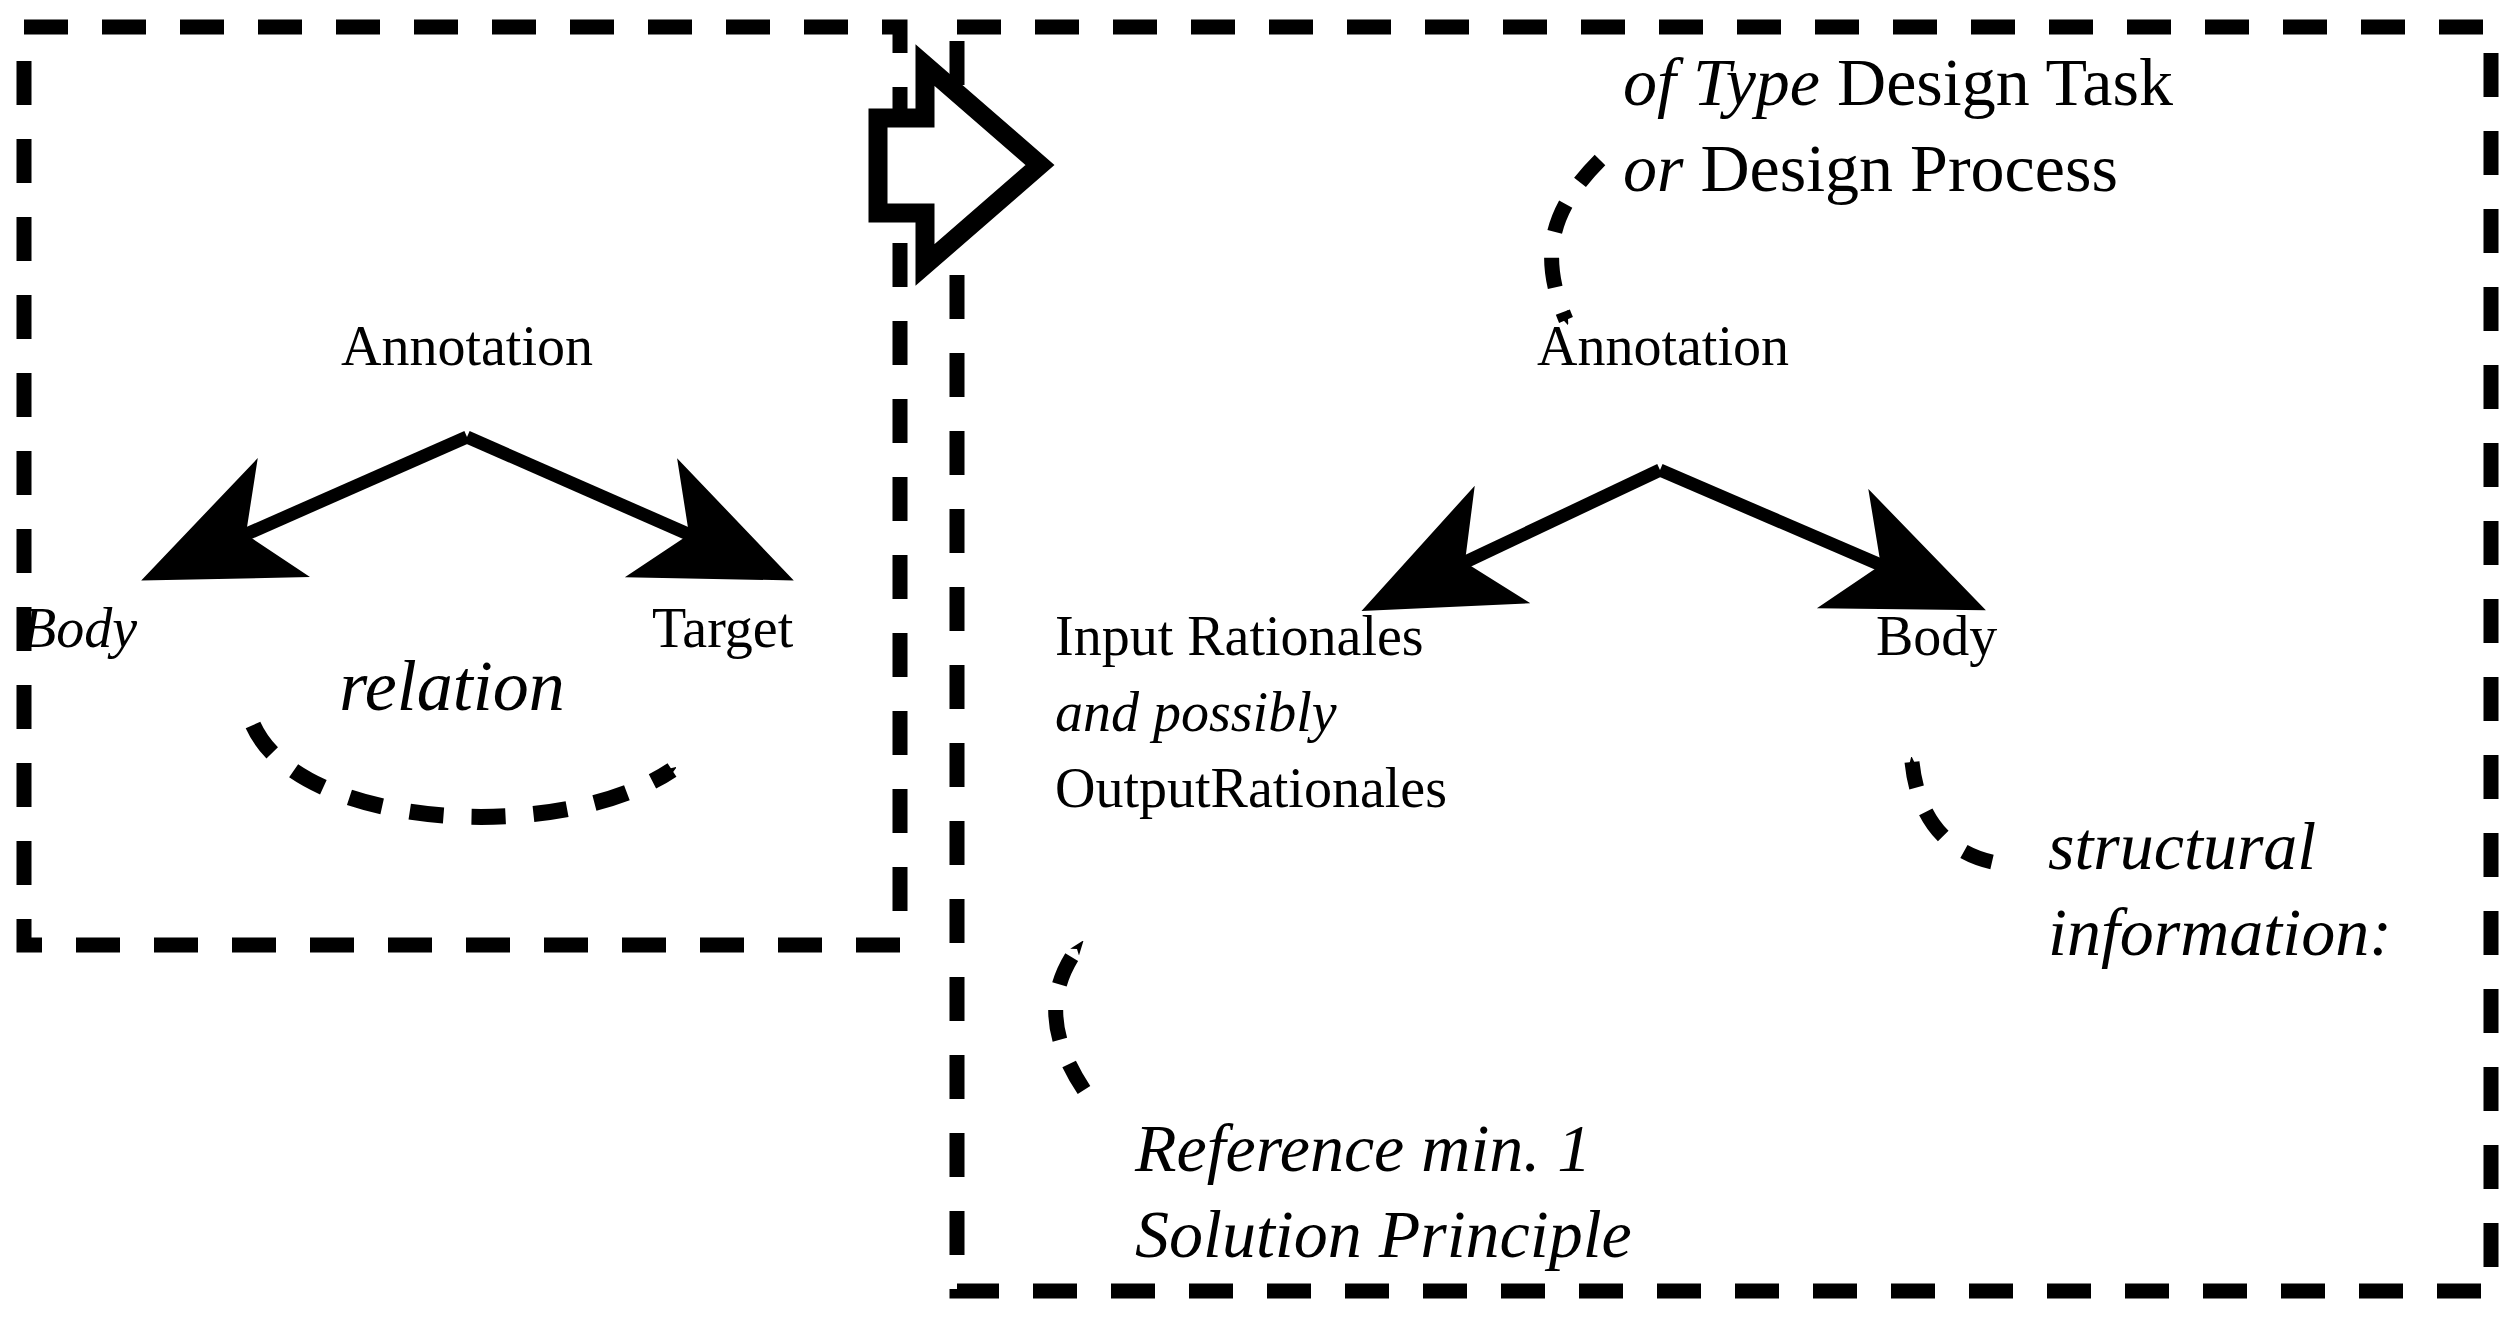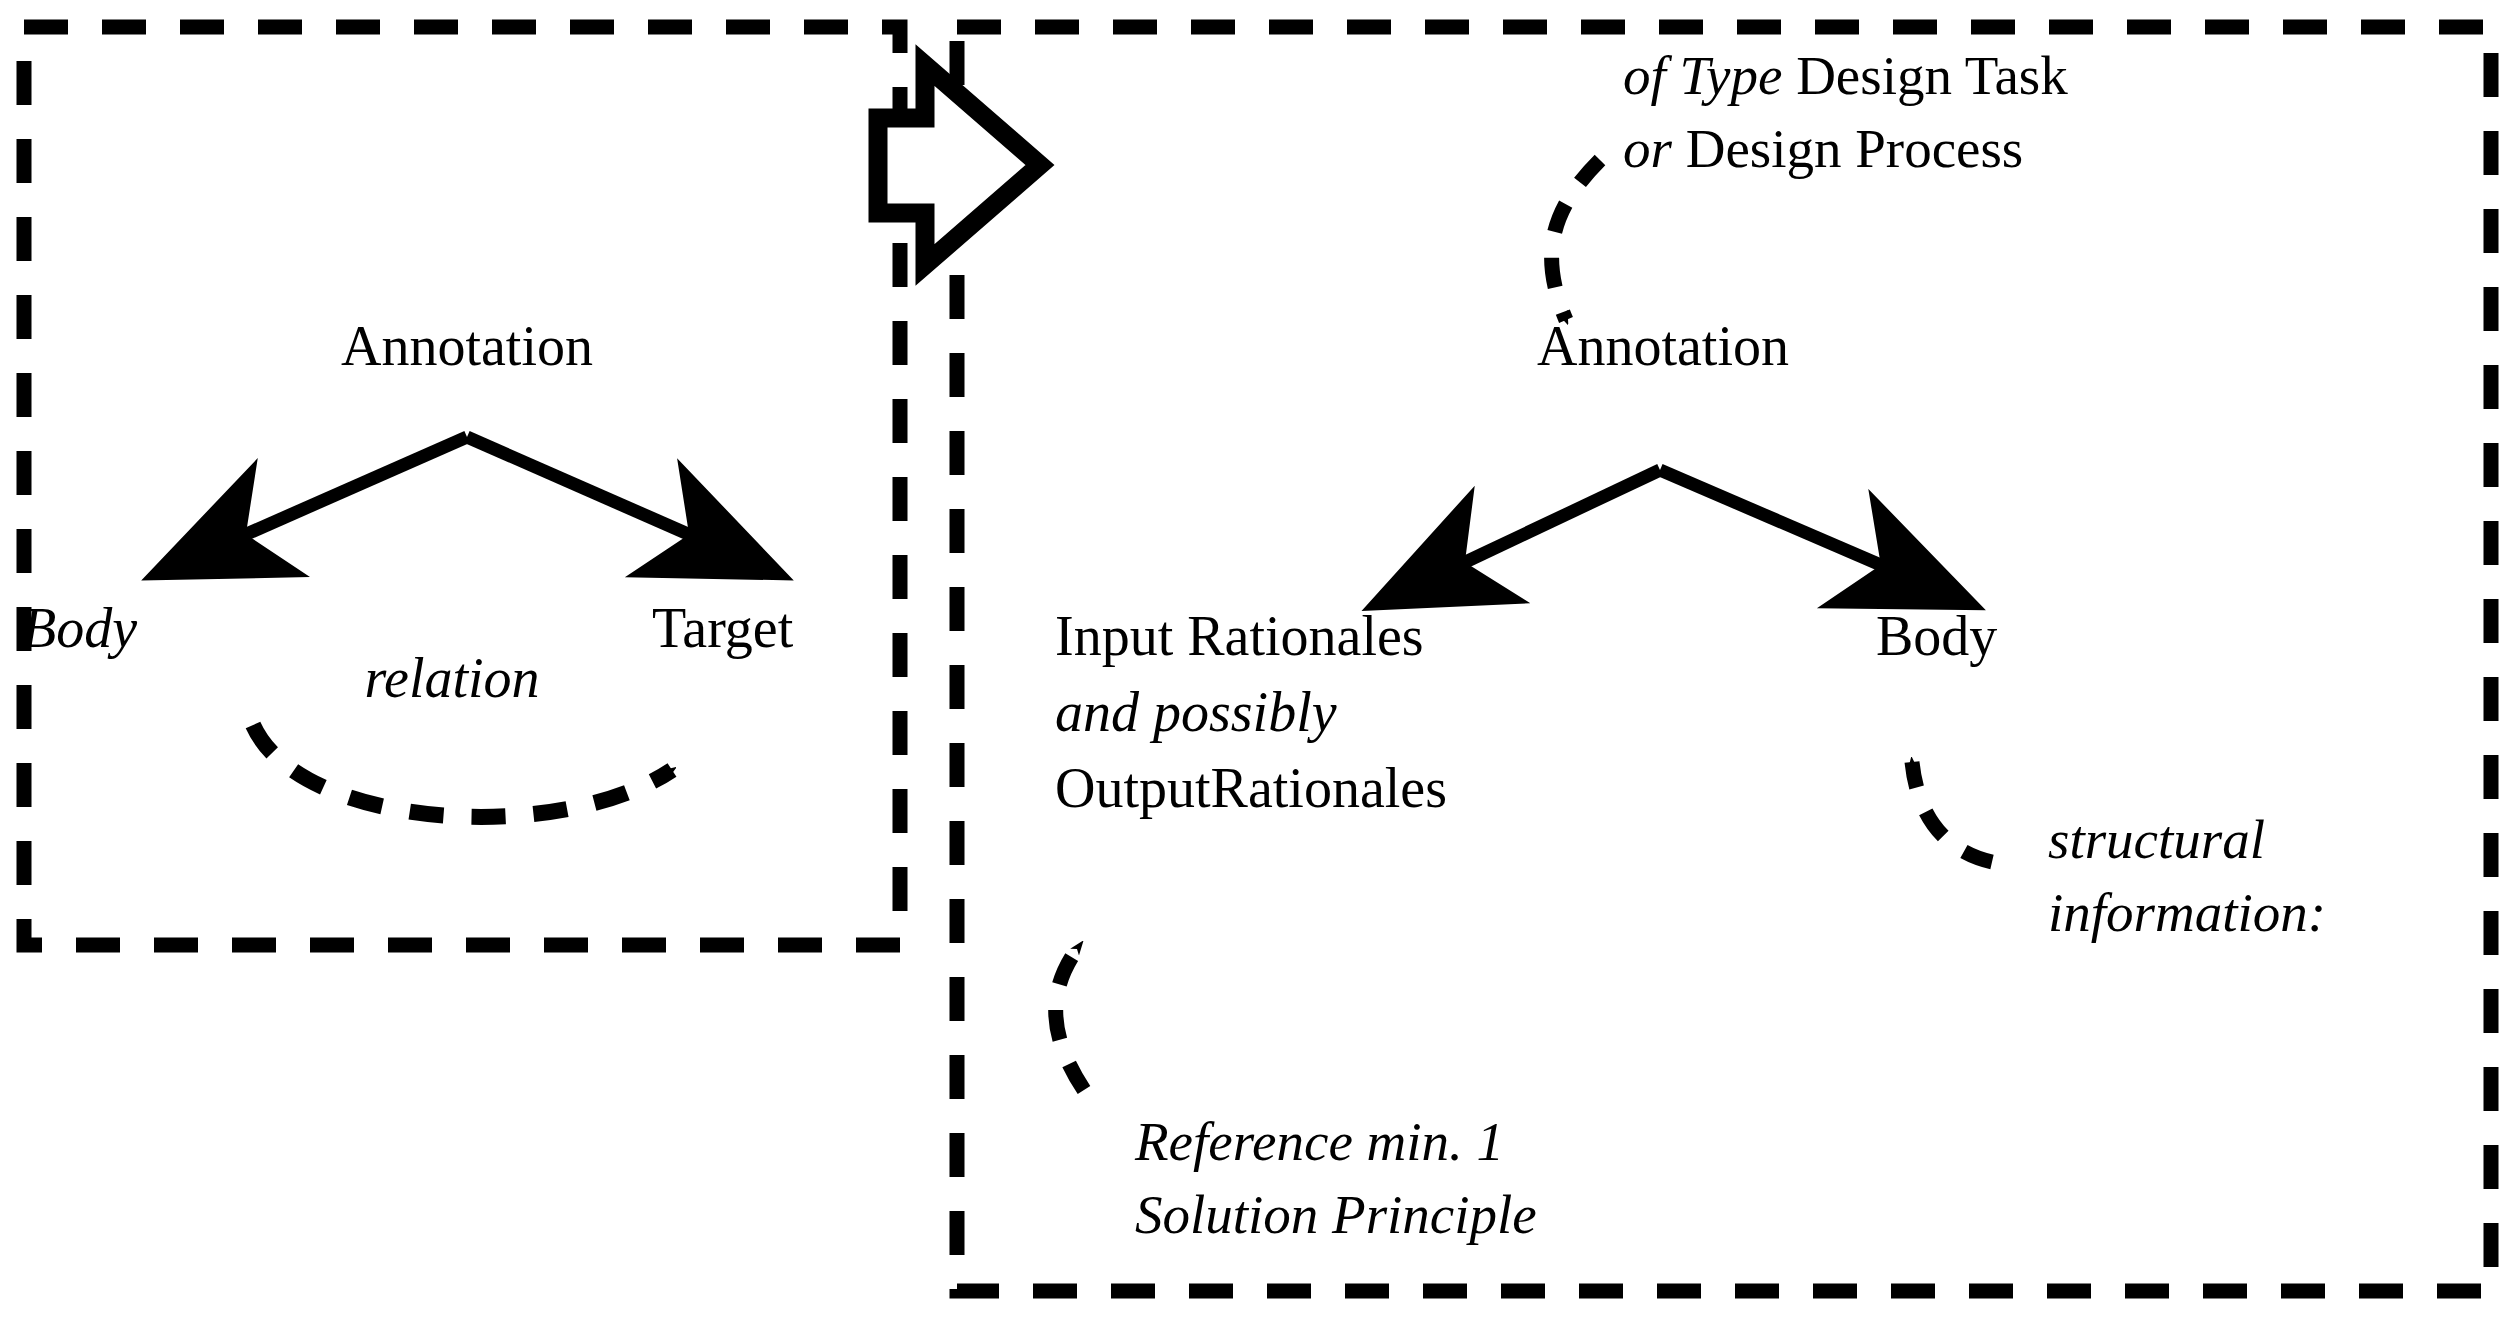--- a/index.html
+++ b/index.html
@@ -16,22 +16,22 @@
   .lbl{
     position:absolute;
     white-space:nowrap;
     color:#000;
     line-height:1.0;
     font-family:"Liberation Serif","DejaVu Serif",serif;
   }
   .roman{font-style:normal;}
   .ital{font-style:italic;}
   .t-node{font-size:56px;}
-  .t-note{font-size:55px;}
-  .t-rel{font-size:56px;}
+  .t-note{font-size:68px;}
+  .t-rel{font-size:72px;}
   .blk{position:absolute;}
   .blk .ln{display:block;white-space:nowrap;}
   .center-x{transform:translateX(-50%);}
 </style>
 </head>
 <body>
 
 <div id="stage">
 
   <svg class="svg-layer" viewBox="0 0 2519 1320" xmlns="http://www.w3.org/2000/svg">

